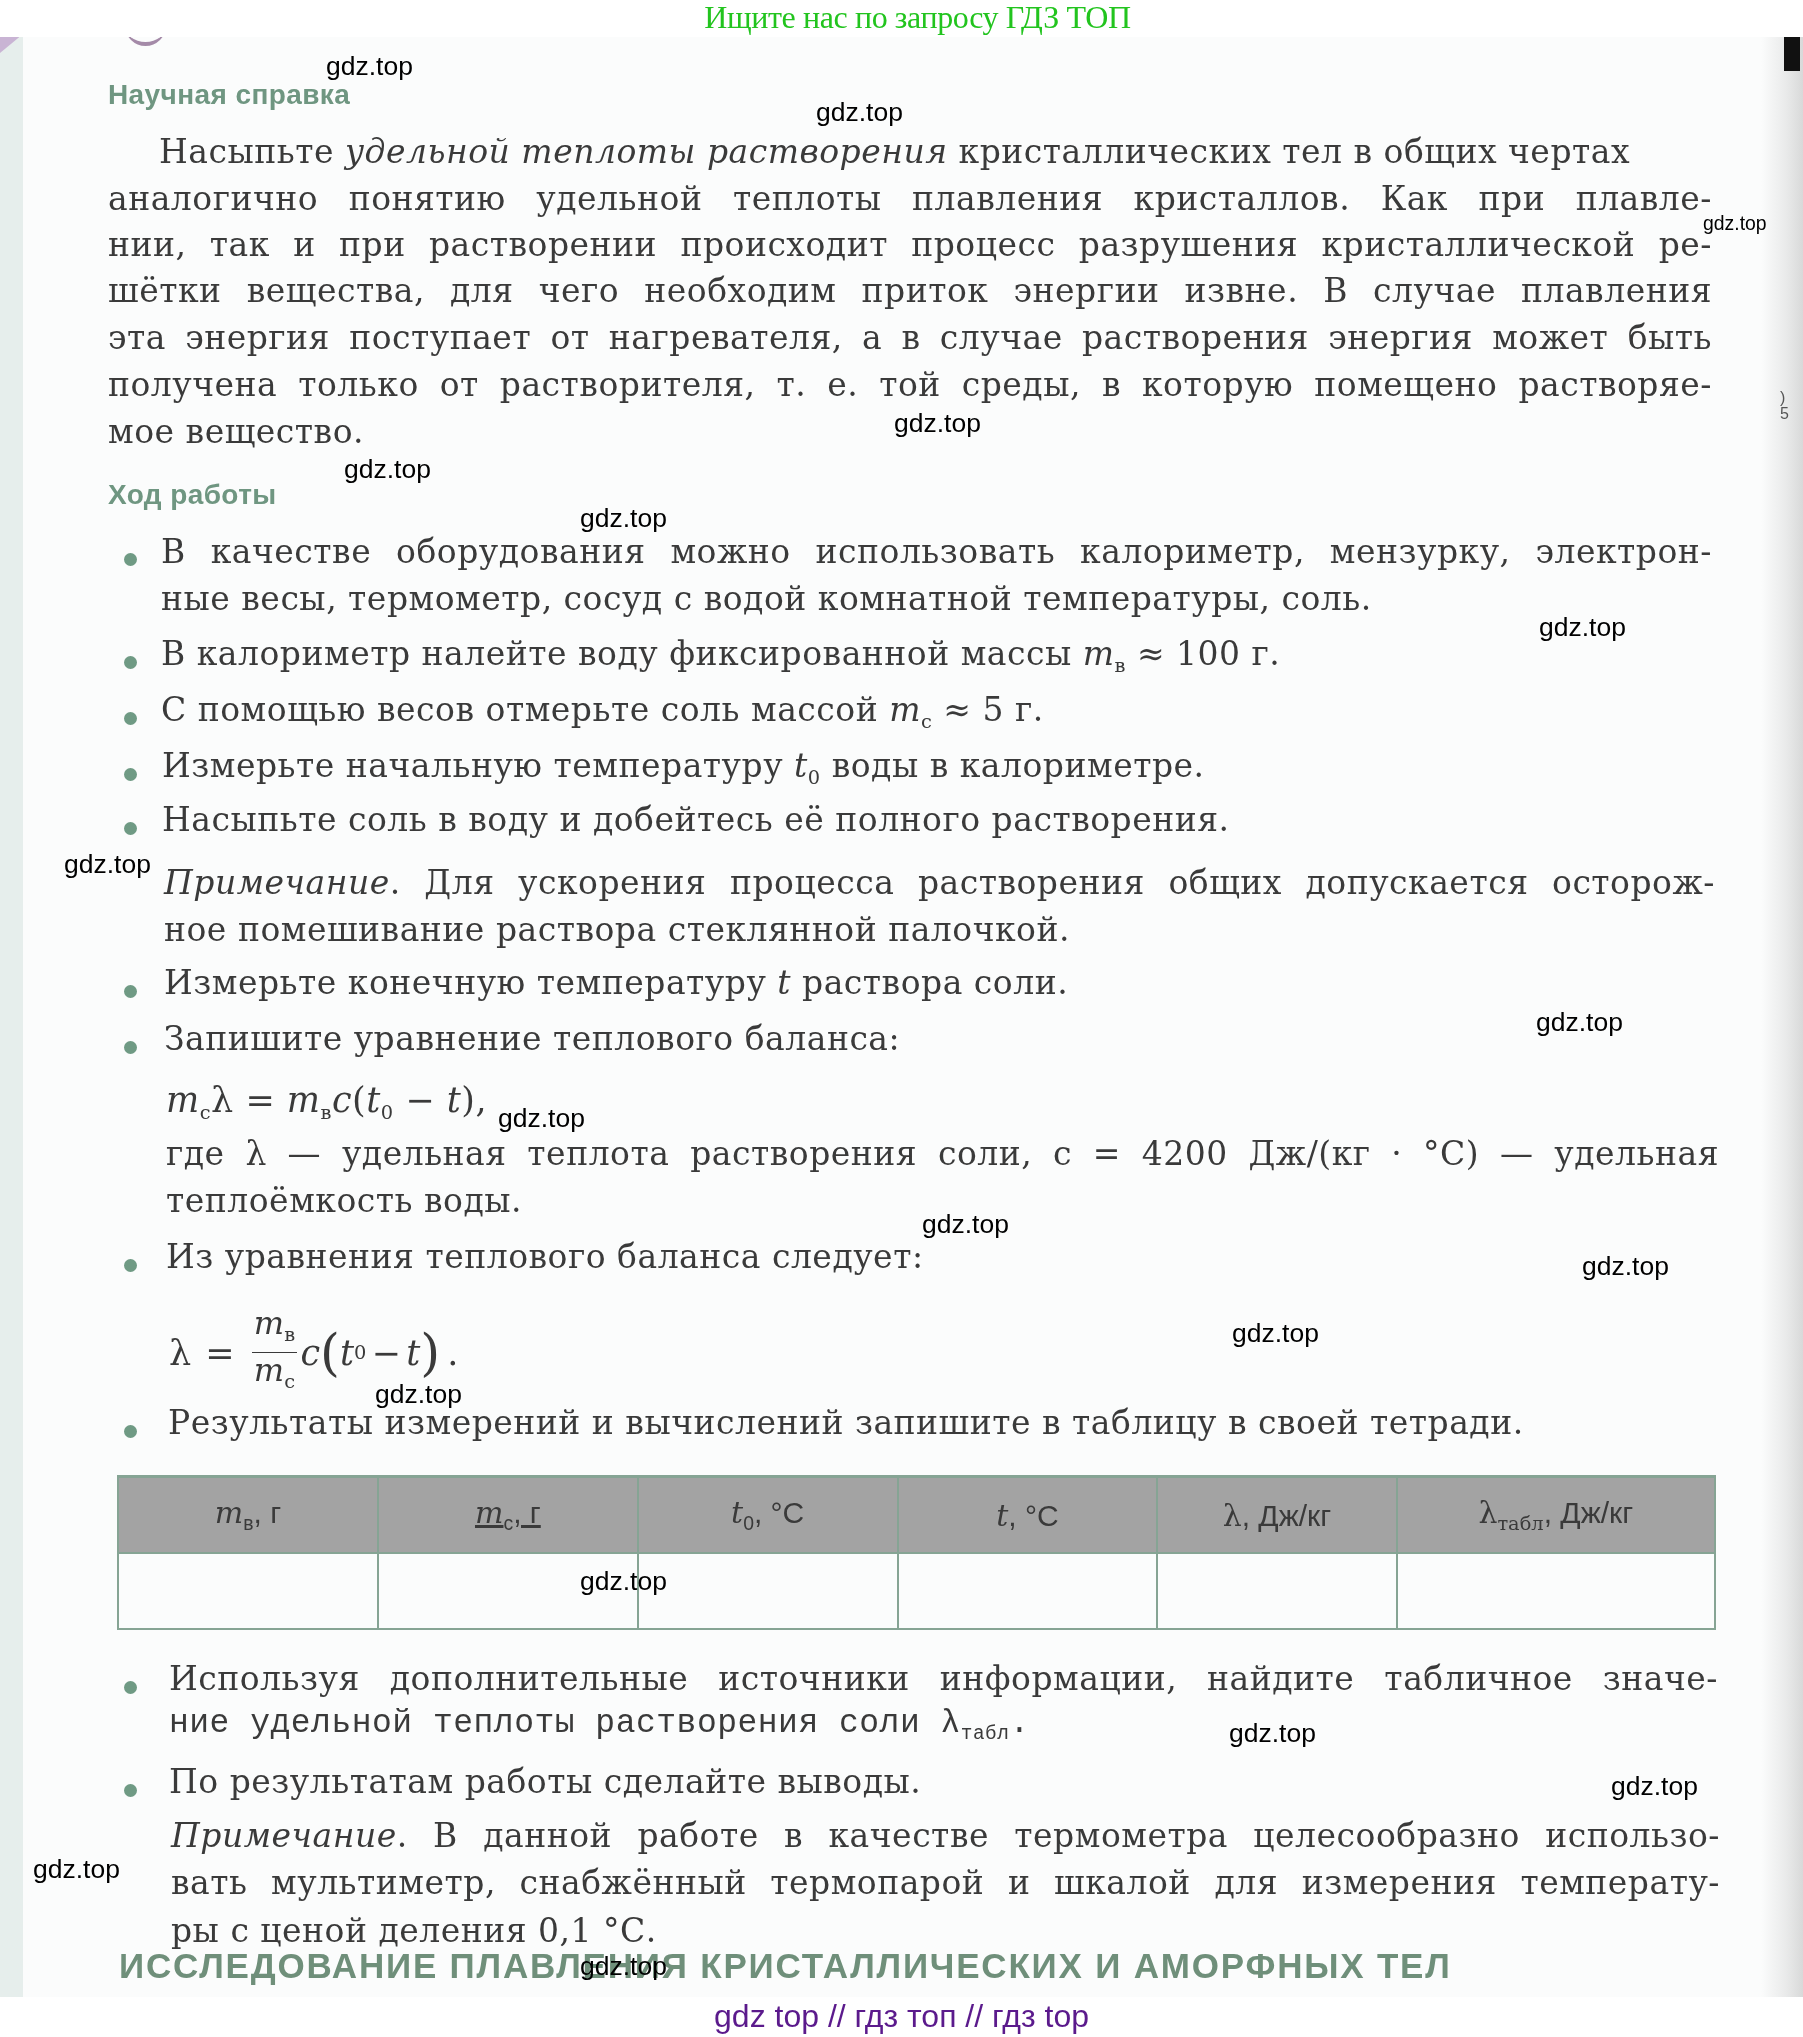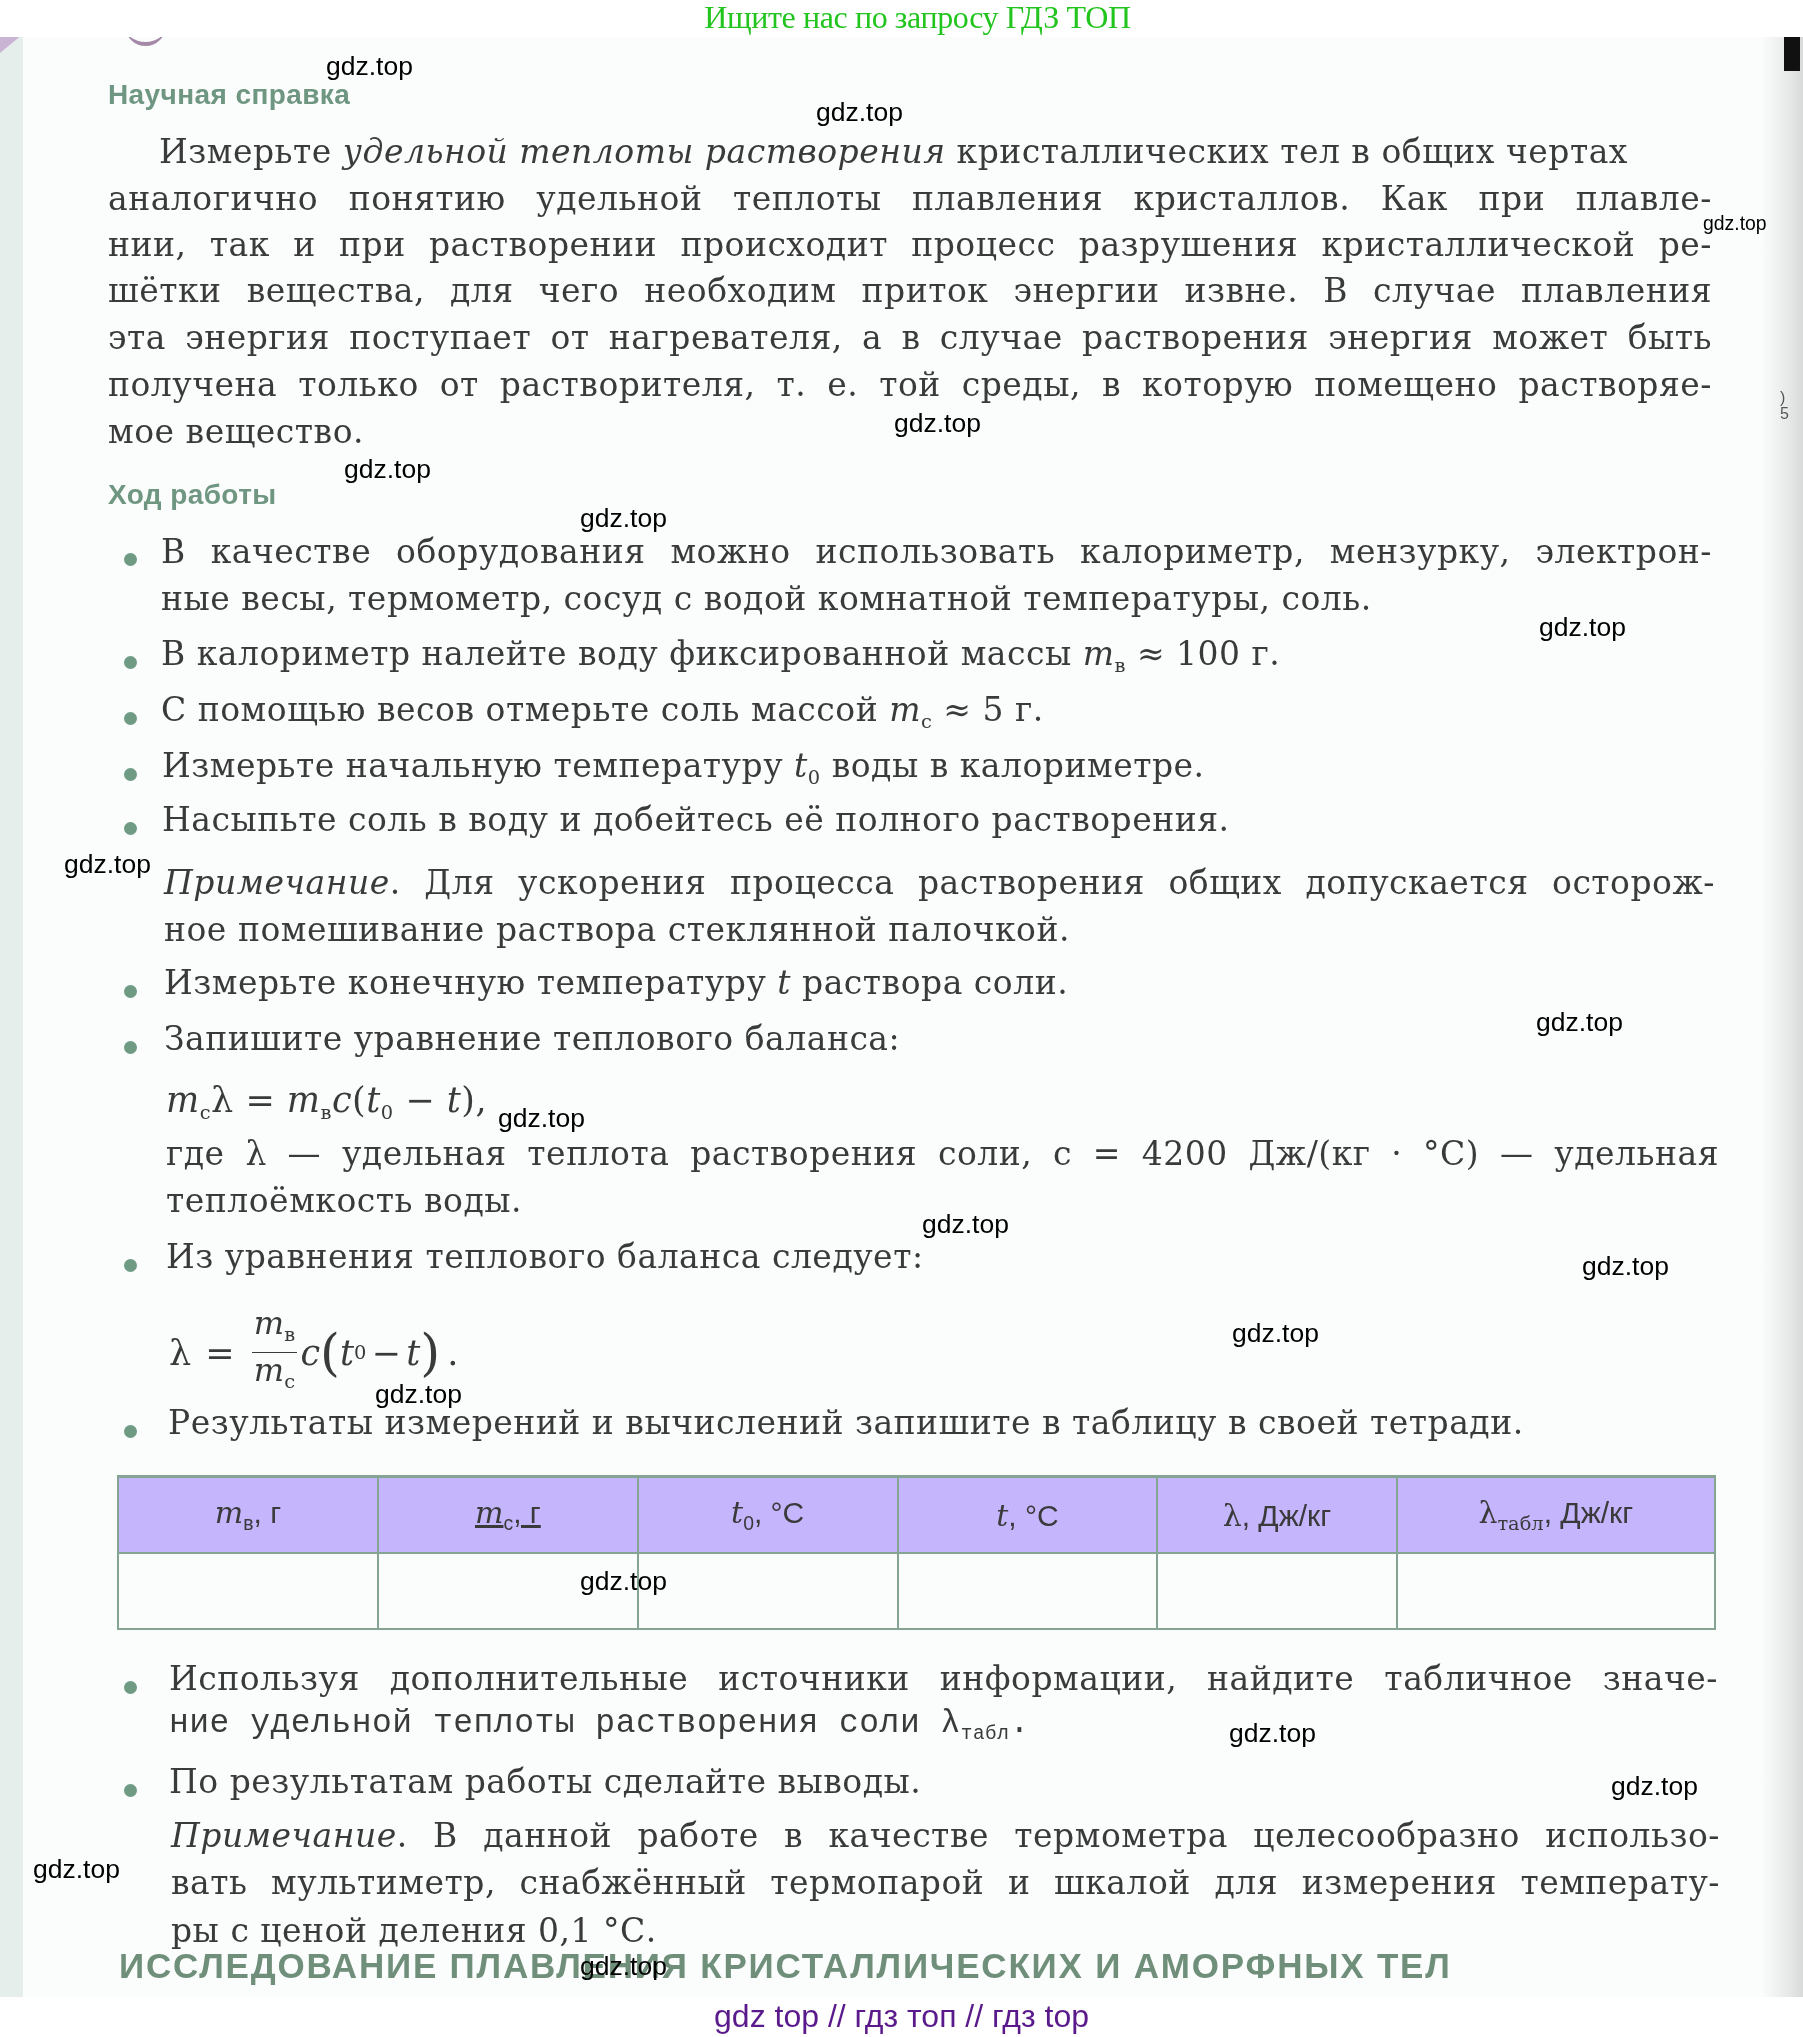--- a/index.html
+++ b/index.html
@@ -28,21 +28,21 @@
   .math { font-style:italic; }
 
   .formula { position:absolute; left:169px; top:1306px; font-size:35px; color:#3a3a3a; display:flex; align-items:center; }
   .frac { display:inline-flex; flex-direction:column; align-items:center; margin:0 3.5px; font-size:32px; }
   .frac .num { border-bottom:1.8px solid #3a3a3a; padding:0 1.8px; line-height:35px; }
   .frac .den { line-height:35px; }
   .paren { font-size:51px; font-style:normal; line-height:1; }
 
   table.res { position:absolute; left:117px; top:1475px; width:1599px; border-collapse:collapse; }
   table.res td, table.res th { border:2.6px solid #86a494; font-weight:normal; text-align:center; }
-  table.res th { background:#c4b5fd; height:72px; font-family:"Liberation Sans",sans-serif; font-size:30px; color:#3a3a3a; }
+  table.res th { background:#a3a3a3; height:72px; font-family:"Liberation Sans",sans-serif; font-size:30px; color:#3a3a3a; }
   table.res th .m { font-family:"DejaVu Serif",serif; font-style:italic; }
   table.res td { height:72px; background:#fbfcfc; }
   table.res tr:first-child th { border-top:3.5px solid #86a494; }
 
   .cut-heading { position:absolute; left:119px; top:1946px; font-family:"Liberation Sans",sans-serif; font-weight:bold;
                  font-size:35px; color:#6f8f7a; letter-spacing:1.8px; white-space:nowrap; }
   .bottom-strip { position:absolute; left:0; top:1997px; width:1803px; height:40px; background:#ffffff; }
   .bottom-banner { position:absolute; left:0; top:1997px; width:1803px; text-align:center; font-family:"Liberation Sans",sans-serif;
                    font-size:32px; color:#5b1a8c; line-height:39px; }
   .wm { position:absolute; font-family:"Liberation Sans",sans-serif; font-size:26.5px; color:#000; white-space:nowrap; }
@@ -58,21 +58,21 @@
   <div class="left-margin"></div>
   <div class="left-corner"></div>
   <div class="top-arc"></div>
   <div class="right-shade"></div>
   <div class="right-tab"></div>
   <div class="right-marks">)<br>5</div>
 </div>
 
 <div class="h" style="top:79px;">Научная справка</div>
 
-<div class="line" style="left:159px; top:132px; width:1553px;"><span>Измерьте </span><span class="it">удельной теплоты растворения</span><span> кристаллических тел в общих чертах</span></div>
+<div class="line" style="left:159px; top:132px; width:1553px;"><span>Насыпьте </span><span class="it">удельной теплоты растворения</span><span> кристаллических тел в общих чертах</span></div>
 <div class="line just" style="left:108px; top:179px; width:1604px;">аналогично понятию удельной теплоты плавления кристаллов. Как при плавле-</div>
 <div class="line just" style="left:108px; top:225px; width:1604px;">нии, так и при растворении происходит процесс разрушения кристаллической ре-</div>
 <div class="line just" style="left:108px; top:271px; width:1604px;">шётки вещества, для чего необходим приток энергии извне. В случае плавления</div>
 <div class="line just" style="left:108px; top:318px; width:1604px;">эта энергия поступает от нагревателя, а в случае растворения энергия может быть</div>
 <div class="line just" style="left:108px; top:365px; width:1604px;">получена только от растворителя, т. е. той среды, в которую помещено растворяе-</div>
 <div class="line" style="left:108px; top:412px;">мое вещество.</div>
 
 <div class="h" style="top:479px;">Ход работы</div>
 
 <span class="bullet" style="top:553px;"></span>

